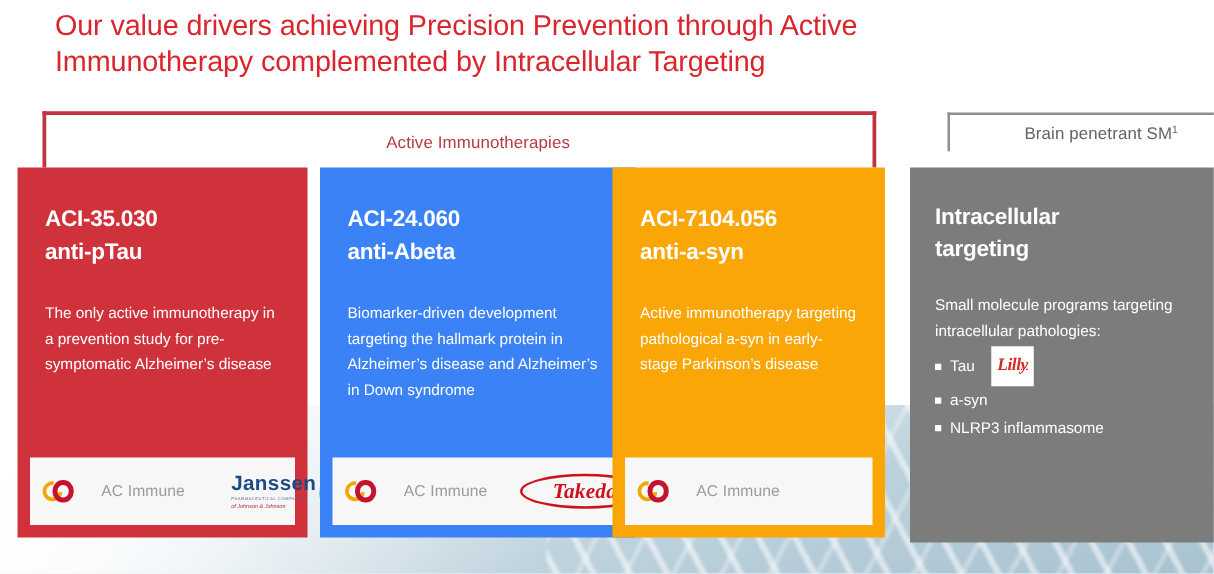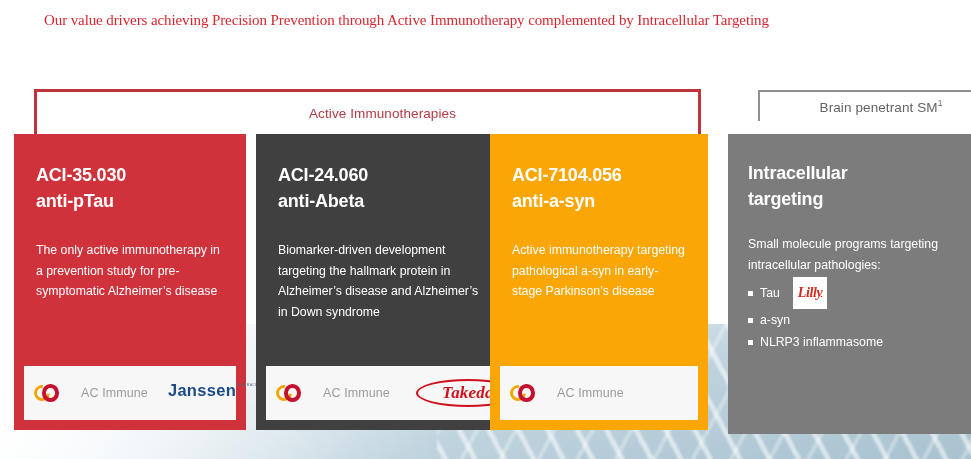--- a/index.html
+++ b/index.html
@@ -44,25 +44,24 @@
     position: absolute;
     left: 0; top: 0; right: 0; bottom: 0;
     background: linear-gradient(90deg, rgba(255,255,255,0.9) 0%, rgba(255,255,255,0.35) 22%, rgba(255,255,255,0) 45%);
   }
 
   
   .title {
     position: absolute;
     left: 44px; top: 6px; width: 800px;
     color: #d9262e;
-    font-size: 15px;
+    font-size: 23px;
     line-height: 29px;
     font-weight: 400;
     letter-spacing: -0.1px;
-    font-family: Liberation Serif, serif;
   }
 
   
   .bracket {
     position: absolute;
     display: flex;
     align-items: center;
     justify-content: center;
     padding-left: 30px;
   }
@@ -117,21 +116,21 @@
     background: #f7f7f7;
     height: 54px;
     margin: 10px 10px 10px 10px;
     display: flex;
     align-items: center;
     padding: 0 10px;
     gap: 14px;
   }
 
   #card-ptau  { left: 14px;  width: 232px; height: 296px; background: #d0323c; }
-  #card-abeta { left: 256px; width: 252px; height: 296px; background: #404040; }
+  #card-abeta { left: 256px; width: 252px; height: 296px; background: #3b82f6; }
   #card-asyn  { left: 490px; width: 218px; height: 296px; background: #f9a606; }
   #card-intra { left: 728px; width: 265px; height: 300px; background: #7c7c7c; }
 
   #card-intra .card-heading { margin-bottom: 22px; }
   #card-intra .card-body { padding: 26px 18px 10px 20px; }
 
   .bullets { list-style: none; margin-top: 2px; }
   .bullets li {
     color: #ffffff;
     font-size: 12.3px;
@@ -162,21 +161,21 @@
     position: absolute; left: 8px; top: 0px;
     width: 16.5px; height: 17.5px; border-radius: 50%;
     border: 4px solid #c4122f;
   }
   .ac-word {
     color: #9b9b9b; font-size: 12.5px; letter-spacing: 0.1px; white-space: nowrap;
   }
 
   
   .janssen-logo { display: flex; align-items: flex-start; gap: 3px; flex: none; margin-left: 6px; }
-  .janssen-text { display: flex; flex-direction: row; }
+  .janssen-text { display: flex; flex-direction: column; margin-left: 17px; }
   .janssen-word {
     color: #1b4a87; font-size: 16.5px; font-weight: bold;
     letter-spacing: 0.3px; line-height: 17px;
   }
   .janssen-sub1 {
     color: #55627a; font-size: 3.1px; letter-spacing: 0.55px; line-height: 6px; white-space: nowrap;
   }
   .janssen-sub2 {
     color: #b0333e; font-size: 4.4px; font-style: italic; line-height: 6px; white-space: nowrap;
   }

